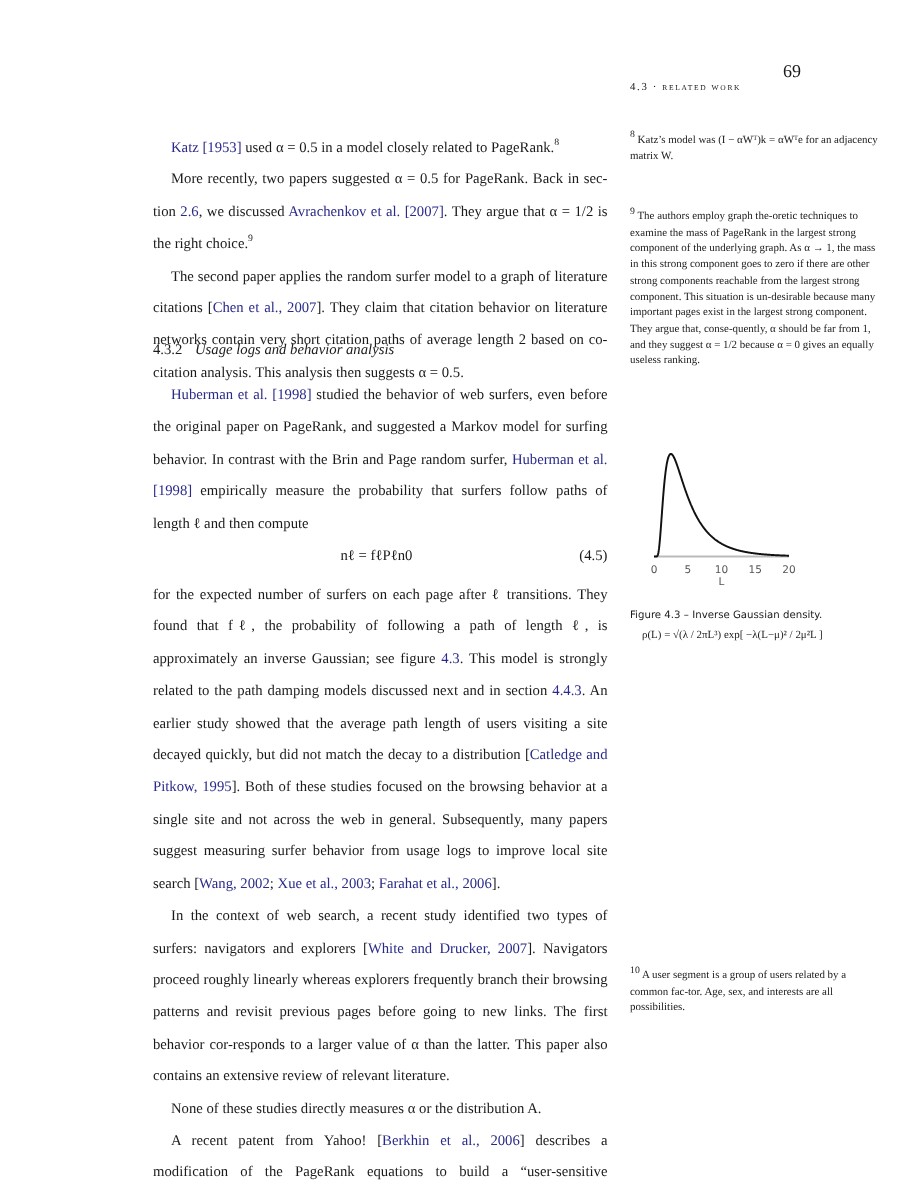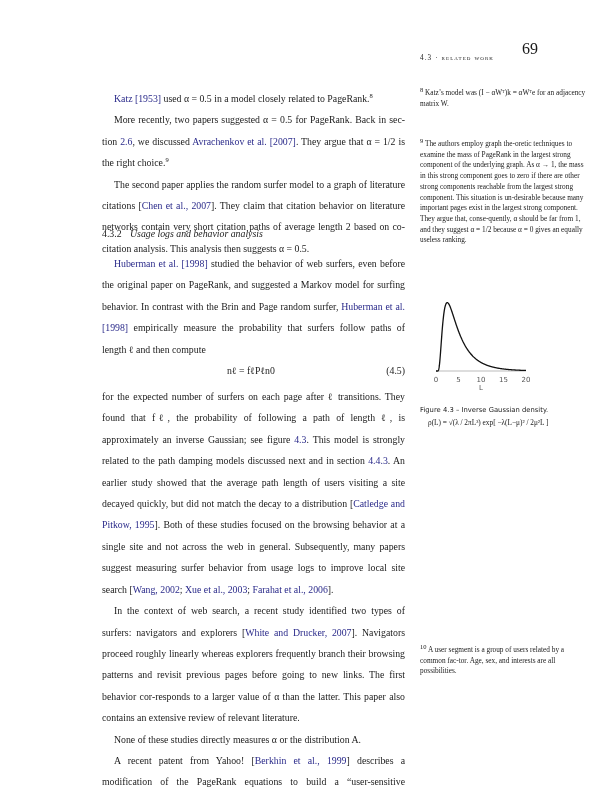--- a/index.html
+++ b/index.html
@@ -1,21 +1,21 @@
 <!DOCTYPE html>
 <html><head>
 <meta charset="utf-8">
 <style>
   html, body { margin: 0; padding: 0; background: #ffffff; }
   body { width: 612px; height: 792px; position: relative; overflow: hidden;
          font-family: "Liberation Serif", "DejaVu Serif", serif; color: #1a1a1a; }
   .abs { position: absolute; }
   .header { top: 40px; left: 420px; width: 165px; font-size: 7.2px; letter-spacing: 1px; }
   .header .run { position: absolute; left: 0; top: 14px; font-variant: small-caps; text-transform: lowercase; letter-spacing: 1.1px; }
-  .header .pg { position: absolute; left: 102px; top: 0; font-size: 16px; letter-spacing: 0; }
+  .header .pg { position: absolute; left: 102px; top: 0; font-size: 12px; letter-spacing: 0; }
   .main { left: 102px; width: 303px; font-size: 9.8px; line-height: 21.4px; }
   .main p { margin: 0; text-align: justify; }
   .indent { text-indent: 12px; }
   a, .cite { color: #2a2a8a; text-decoration: none; }
   .section { font-size: 9.8px; }
   .section .num { display: inline-block; width: 28px; }
   .section .title { font-style: italic; }
   .eq { position: relative; height: 21px; }
   .eq .formula { position: absolute; left: 125px; font-weight: normal; }
   .eq .eqnum { position: absolute; right: 0; }
@@ -46,21 +46,21 @@
 
 <div class="abs main" style="top:253px;">
   <p class="indent"><a>Huberman et al. [1998]</a><span> studied the behavior of web surfers, even before the original paper on PageRank, and suggested a Markov model for surfing behavior. In contrast with the Brin and Page random surfer, </span><a>Huberman et al. [1998]</a><span> empirically measure the probability that surfers follow paths of length ℓ and then compute</span></p>
   <div class="eq">
     <span class="formula">nℓ = fℓPℓn0</span>
     <span class="eqnum">(4.5)</span>
   </div>
   <p style="margin-top:5px;"><span>for the expected number of surfers on each page after ℓ transitions. They found that fℓ, the probability of following a path of length ℓ, is approximately an inverse Gaussian; see figure </span><a>4.3</a><span>. This model is strongly related to the path damping models discussed next and in section </span><a>4.4.3</a><span>. An earlier study showed that the average path length of users visiting a site decayed quickly, but did not match the decay to a distribution [</span><a>Catledge and Pitkow, 1995</a><span>]. Both of these studies focused on the browsing behavior at a single site and not across the web in general. Subsequently, many papers suggest measuring surfer behavior from usage logs to improve local site search [</span><a>Wang, 2002</a><span>; </span><a>Xue et al., 2003</a><span>; </span><a>Farahat et al., 2006</a><span>].</span></p>
   <p class="indent"><span>In the context of web search, a recent study identified two types of surfers: navigators and explorers [</span><a>White and Drucker, 2007</a><span>]. Navigators proceed roughly linearly whereas explorers frequently branch their browsing patterns and revisit previous pages before going to new links. The first behavior cor-responds to a larger value of α than the latter. This paper also contains an extensive review of relevant literature.</span></p>
   <p class="indent">None of these studies directly measures α or the distribution A.</p>
-  <p class="indent"><span>A recent patent from Yahoo! [</span><a>Berkhin et al., 1999</a><span>] describes a modification of the PageRank equations to build a “user-sensitive PageRank” system by incorporating observed page transitions and user segment modeling.</span></p>
+  <p class="indent"><span>A recent patent from Yahoo! [</span><a>Berkhin et al., 2006</a><span>] describes a modification of the PageRank equations to build a “user-sensitive PageRank” system by incorporating observed page transitions and user segment modeling.</span></p>
 </div>
 
 <div class="abs side" style="top:88px;">
   <p><sup>8</sup> <span>Katz’s model was (I − αWᵀ)k = αWᵀe for an adjacency matrix W.</span></p>
 </div>
 
 <div class="abs side" style="top:139px;">
   <p><sup>9</sup> <span>The authors employ graph the-oretic techniques to examine the mass of PageRank in the largest strong component of the underlying graph. As α → 1, the mass in this strong component goes to zero if there are other strong components reachable from the largest strong component. This situation is un-desirable because many important pages exist in the largest strong component. They argue that, conse-quently, α should be far from 1, and they suggest α = 1/2 because α = 0 gives an equally useless ranking.</span></p>
 </div>
 

